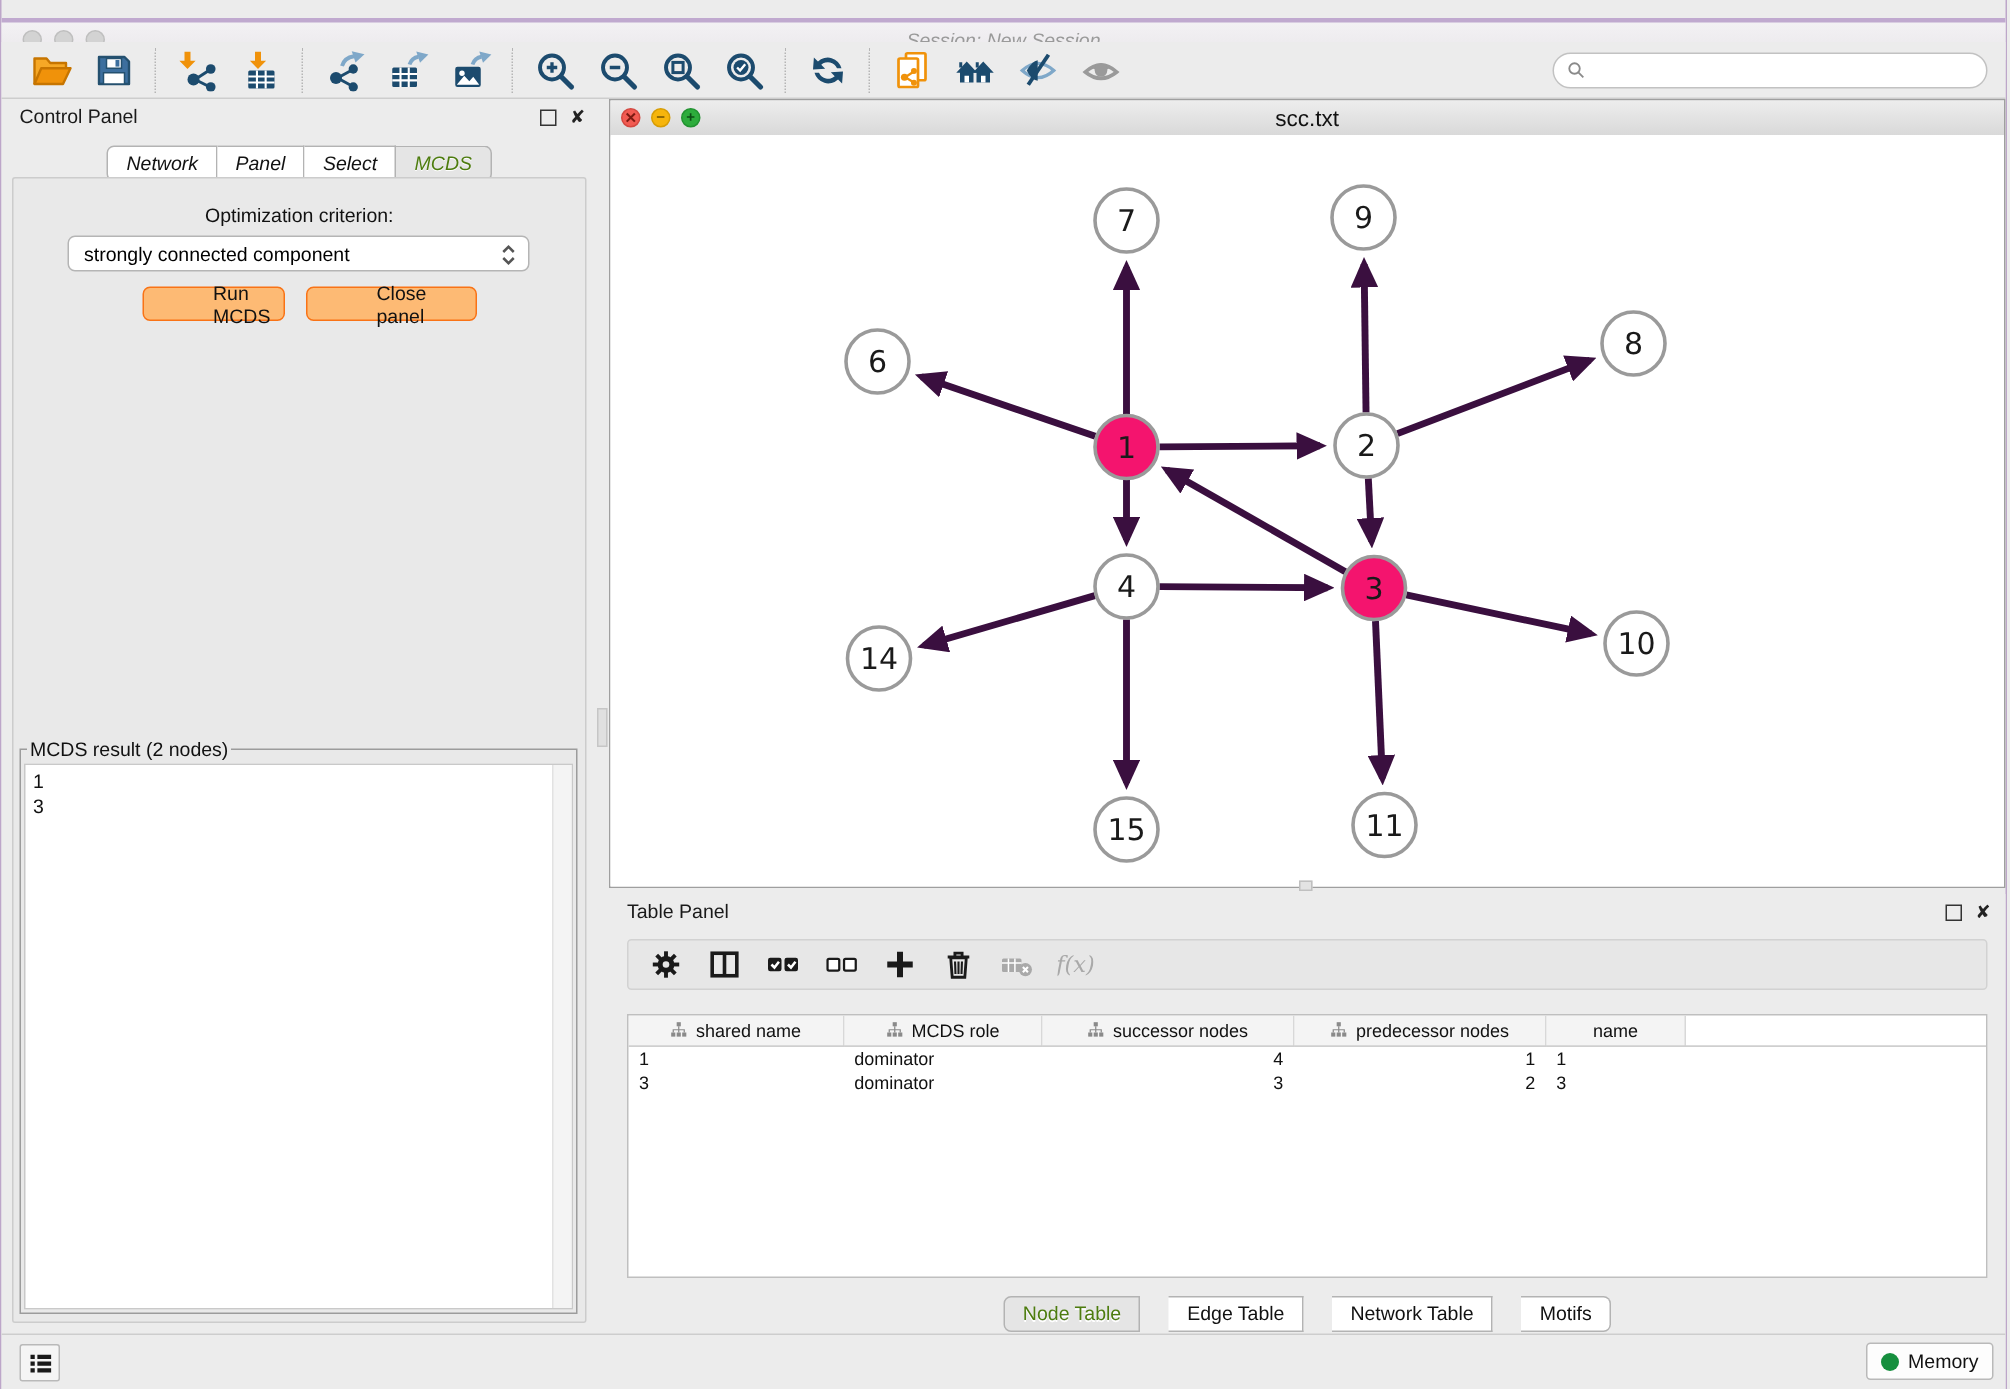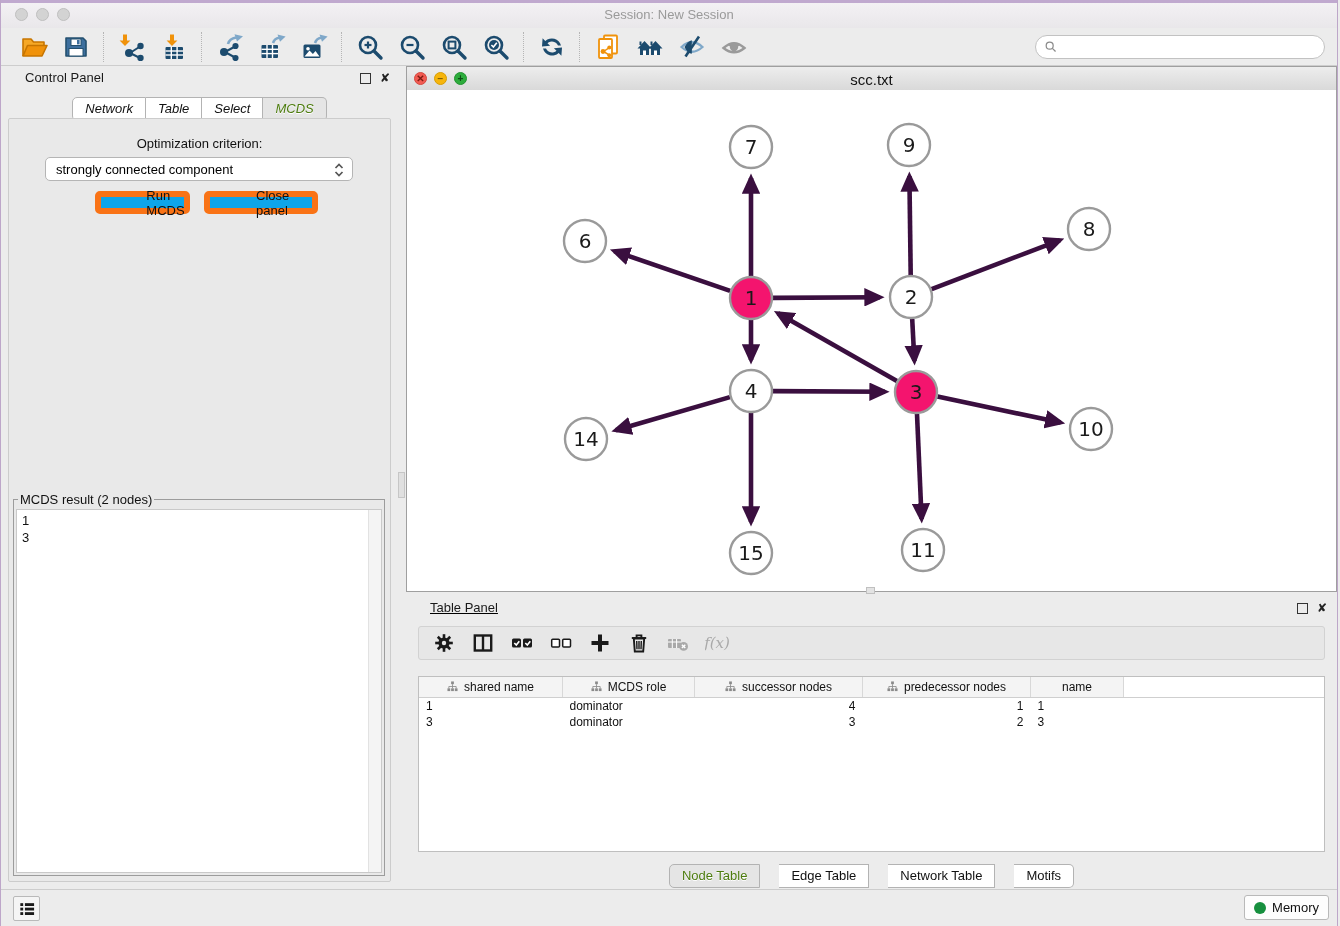--- a/index.html
+++ b/index.html
@@ -1,57 +1,57 @@
 <!DOCTYPE html>
 <html><head>
 <meta charset="utf-8">
 <style>
   html,body{margin:0;padding:0;}
   body{width:1340px;height:926px;overflow:hidden;font-family:"Liberation Sans",sans-serif;background:#ececec;
        -webkit-font-smoothing:antialiased;}
   #app{position:relative;width:1338px;height:926px;border-left:1px solid #bda6c9;border-right:1px solid #bda6c9;box-sizing:border-box;}
 
   
-  #titlebar{position:absolute;left:0;top:0;right:0;height:28px;background:linear-gradient(#f4f2f5,#e9e7ea);}
+  #titlebar{position:absolute;left:0;top:12px;right:0;height:28px;background:linear-gradient(#f4f2f5,#e9e7ea);font-style:italic;}
   #titlebar .accent{position:absolute;left:0;top:0;right:0;height:3px;background:#c0a9cf;}
   #titlebar .lights{position:absolute;left:14px;top:8px;display:flex;gap:8px;}
   #titlebar .lights i{width:13px;height:13px;border-radius:50%;background:#d3d3d3;border:1px solid #bfbfbf;box-sizing:border-box;}
   #titlebar .title{position:absolute;left:0;right:0;top:7px;text-align:center;font-size:13px;color:#9a9a9a;}
 
   
   #toolbar{position:absolute;left:0;top:28px;right:0;height:38px;background:#ececec;border-bottom:1px solid #cdcdcd;
            display:flex;align-items:center;padding-left:6px;box-sizing:border-box;}
   #toolbar .grp{display:flex;align-items:center;gap:12px;padding:0 12px;}
   #toolbar .sep{width:1px;height:30px;border-left:1px dotted #b5b5b5;}
   .tbicon{width:30px;height:30px;display:inline-flex;align-items:center;justify-content:center;cursor:pointer;}
   .tbicon svg{width:28px;height:28px;}
   .tbicon.disabled{cursor:default;}
   #searchbox{position:absolute;right:12px;top:7px;width:290px;height:24px;background:#fff;border:1px solid #c2c2c2;
              border-radius:12px;display:flex;align-items:center;padding:0 8px;box-sizing:border-box;}
   #searchbox svg{width:14px;height:14px;flex:0 0 auto;}
   #searchbox input{border:none;outline:none;flex:1;font-size:12px;background:transparent;margin-left:5px;}
 
   
   #control-panel{position:absolute;left:0;top:66px;width:397px;height:824px;background:#ececec;}
-  .panel-head{position:relative;height:24px;line-height:24px;font-size:13px;color:#1a1a1a;padding-left:24px;}
+  .panel-head{position:relative;height:24px;line-height:24px;font-size:13px;color:#1a1a1a;padding-left:12px;}
   .panel-head .ctrls{position:absolute;right:8px;top:0;height:24px;display:flex;align-items:center;gap:9px;}
   .wctrl{font-size:12px;color:#222;cursor:pointer;line-height:1;}
   .wctrl.float{width:9px;height:9px;border:1.6px solid #333;display:inline-block;}
   .seg{display:flex;justify-content:center;}
   .seg span{font-size:13px;padding:3px 12px 4px;background:#fff;border:1px solid #b3b3b3;border-left:none;color:#111;cursor:pointer;white-space:nowrap;}
   .seg span:first-child{border-left:1px solid #b3b3b3;border-radius:5px 0 0 5px;}
   .seg span:last-child{border-radius:0 5px 5px 0;}
   .seg span.active{background:#e5e5e5;color:#4d7c0f;text-shadow:0 1px 0 #fff;cursor:default;}
   #cp-tabs{position:absolute;left:0;right:0;top:31px;font-style:italic;}
   #cp-content{position:absolute;left:7px;right:7px;top:52px;bottom:8px;background:#e9e9e9;border:1px solid #cccccc;border-radius:2px;}
   #opt-label{position:absolute;left:0;right:0;top:70px;text-align:center;font-size:13px;color:#111;}
   #criterion{position:absolute;left:44px;top:91px;width:308px;height:24px;background:#fff;border:1px solid #b5b5b5;border-radius:5px;
              box-sizing:border-box;display:flex;align-items:center;font-size:13px;padding-left:10px;cursor:pointer;}
   #criterion .stepper{position:absolute;right:6px;top:3px;}
-  .btn{position:absolute;height:23px;background:#0ea5e9;border:6px solid #f97316;border-radius:5px;font-size:13px;color:#111;
+  .btn{position:absolute;height:23px;background:#fdba74;border:1px solid #f97316;border-radius:5px;font-size:13px;color:#111;
        display:flex;align-items:center;justify-content:center;cursor:pointer;box-sizing:border-box;padding-left:46px;}
   #run-btn{left:94px;top:125px;width:95px;}
   #closepanel-btn{left:203px;top:125px;width:114px;}
   #result-fieldset{position:absolute;left:12px;right:13px;top:426px;bottom:14px;border:1px solid #9c9c9c;margin:0;padding:2px;}
   #result-fieldset legend{font-size:13px;color:#111;padding:0 2px;margin-left:2px;}
   #result-box{position:relative;width:100%;height:100%;background:#fff;border:1px solid #c9c9c9;box-sizing:border-box;
               font-size:13px;line-height:17px;padding:2px 5px;white-space:pre;color:#111;}
   #result-box .sb{position:absolute;right:0;top:0;bottom:0;width:12px;background:#f4f4f4;border-left:1px solid #e2e2e2;}
 
   
@@ -68,21 +68,21 @@
   #net-title .lights{position:absolute;left:7px;top:5px;display:flex;gap:7px;}
   .mlight{width:13px;height:13px;border-radius:50%;font-size:10px;font-weight:bold;display:flex;align-items:center;justify-content:center;cursor:pointer;box-sizing:border-box;}
   .mlight.red{background:#f25b52;border:1px solid #d44840;color:#7c1a12;}
   .mlight.yellow{background:#f6b50c;border:1px solid #d79d04;color:#7d5c03;}
   .mlight.green{background:#2dac3c;border:1px solid #219330;color:#0d4d15;}
   #net-canvas{position:absolute;left:0;top:23px;right:0;bottom:0;background:#fff;overflow:hidden;}
   #net-canvas svg{display:block;}
   #net-grip{position:absolute;left:459px;bottom:-3px;width:9px;height:7px;background:#e3e3e3;border:1px solid #c0c0c0;box-sizing:border-box;}
 
   
-  #table-panel{position:absolute;left:0;top:530px;right:0;bottom:0;background:#ececec;text-decoration:underline;}
+  #table-panel{position:absolute;left:0;top:530px;right:0;bottom:0;background:#ececec;}
   #tp-toolbar{position:absolute;left:12px;right:12px;top:30px;height:34px;background:#e7e7e7;border:1px solid #d2d2d2;border-radius:3px;
               display:flex;align-items:center;gap:13px;padding-left:12px;box-sizing:border-box;}
   .tpicon{width:26px;height:26px;display:inline-flex;align-items:center;justify-content:center;cursor:pointer;}
   .tpicon svg{width:24px;height:24px;}
   .tpicon.disabled{cursor:default;}
   #tp-table{position:absolute;left:12px;right:12px;top:80px;height:176px;background:#fff;border:1px solid #bfbfbf;box-sizing:border-box;overflow:hidden;}
   table.grid{border-collapse:collapse;table-layout:fixed;width:100%;}
   table.grid th{height:20px;background:#f4f4f4;border-bottom:1px solid #cfcfcf;border-right:1px solid #d8d8d8;
                 font-size:12px;font-weight:normal;color:#111;text-align:center;padding:0 4px;overflow:hidden;white-space:nowrap;}
   table.grid th .hic{display:inline-block;vertical-align:-1px;margin-right:6px;}
@@ -297,21 +297,21 @@
   <div id="control-panel">
     <div class="panel-head">
       <span>Control Panel</span>
       <span class="ctrls">
         <span class="wctrl float"></span>
         <span class="wctrl">✘</span>
       </span>
     </div>
     <div id="cp-tabs" class="seg">
         <span>Network</span>
-        <span>Table</span>
+        <span>Panel</span>
         <span>Select</span>
         <span class="active">MCDS</span>
       </div>
     <div id="cp-content"></div>
     <div id="opt-label">Optimization criterion:</div>
     <div id="criterion">
       <span>strongly connected component</span>
       <span class="stepper">
         <svg width="14" height="18" viewBox="0 0 14 18">
             <path d="M3.5 7 L7 3.5 L10.5 7" fill="none" stroke="#555" stroke-width="1.7"></path>

